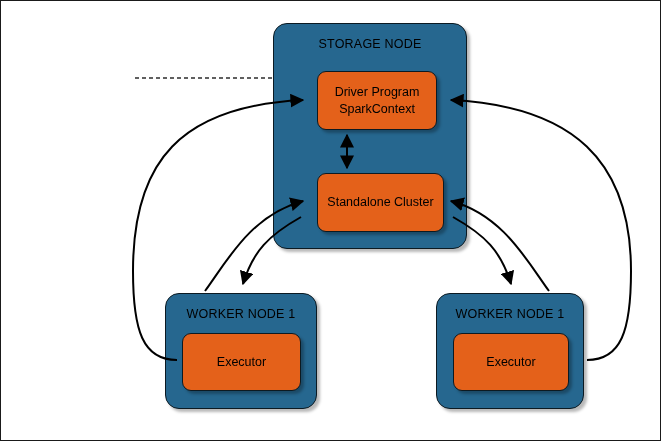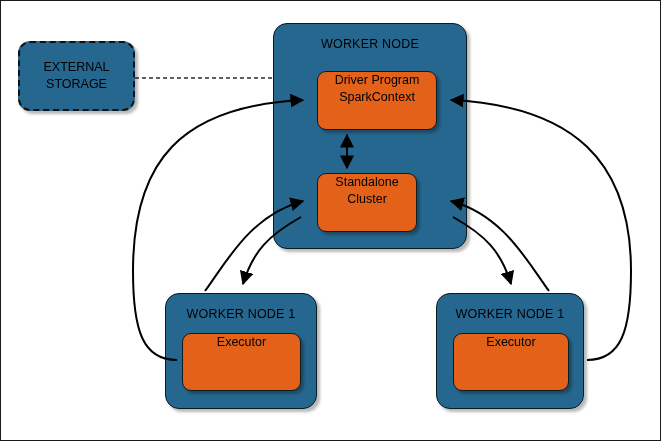--- a/index.html
+++ b/index.html
@@ -48,20 +48,21 @@
   }
   #external-storage > .node-label {
     width: 100%;
     font-size: 12.5px;
     line-height: 1.35;
   }
   .leaf-node {
     background: #E4611A;
     border: 1px solid #0c1a22;
     border-radius: 9px;
+    align-items: center;
     box-shadow: 3px 3px 3px rgba(0,0,0,0.28);
     z-index: 5;
   }
   .leaf-node > .node-label {
     width: 100%;
     font-size: 12.5px;
     line-height: 1.35;
   }
   #edge-layer {
     position: absolute;
@@ -116,39 +117,33 @@
     
     <path d="M 204 290 C 226 260 250 214 302 200" fill="none" stroke="#000000" stroke-width="2" marker-end="url(#ah)"></path>
 
     
     <path d="M 586 359 C 620 359 630 330 630 270 C 630 160 572 105 450 99" fill="none" stroke="#000000" stroke-width="2" marker-end="url(#ah)"></path>
 
     
     <path d="M 548 290 C 526 260 502 214 450 200" fill="none" stroke="#000000" stroke-width="2" marker-end="url(#ah)"></path>
   </svg>
 
-  <div class="node" id="external-storage" style="left:17px; top:40px; width:117px; height:70px;">
-    <div class="node-label">
-      <span>EXTERNAL</span><br>
-      <span>STORAGE</span>
-    </div>
-  </div>
 
   <div class="node container-node" id="master-node" style="left:272px; top:22px; width:194px; height:226px;">
-    <div class="node-label">WORKER NODE</div>
+    <div class="node-label">STORAGE NODE</div>
   </div>
 
   <div class="node leaf-node" id="driver-program" style="left:316px; top:70px; width:120px; height:59px;">
     <div class="node-label">
       <span>Driver Program</span><br>
       <span>SparkContext</span>
     </div>
   </div>
 
-  <div class="node leaf-node" id="cluster-manager" style="left:316px; top:172px; width:100px; height:59px;">
+  <div class="node leaf-node" id="cluster-manager" style="left:316px; top:172px; width:127px; height:59px;">
     <div class="node-label">
       <span>Standalone Cluster</span><br>
     </div>
   </div>
 
   <div class="node container-node" id="worker-node-left" style="left:164px; top:292px; width:152px; height:116px;">
     <div class="node-label">WORKER NODE 1</div>
   </div>
 
   <div class="node leaf-node" id="executor-left" style="left:181px; top:332px; width:119px; height:58px;">

